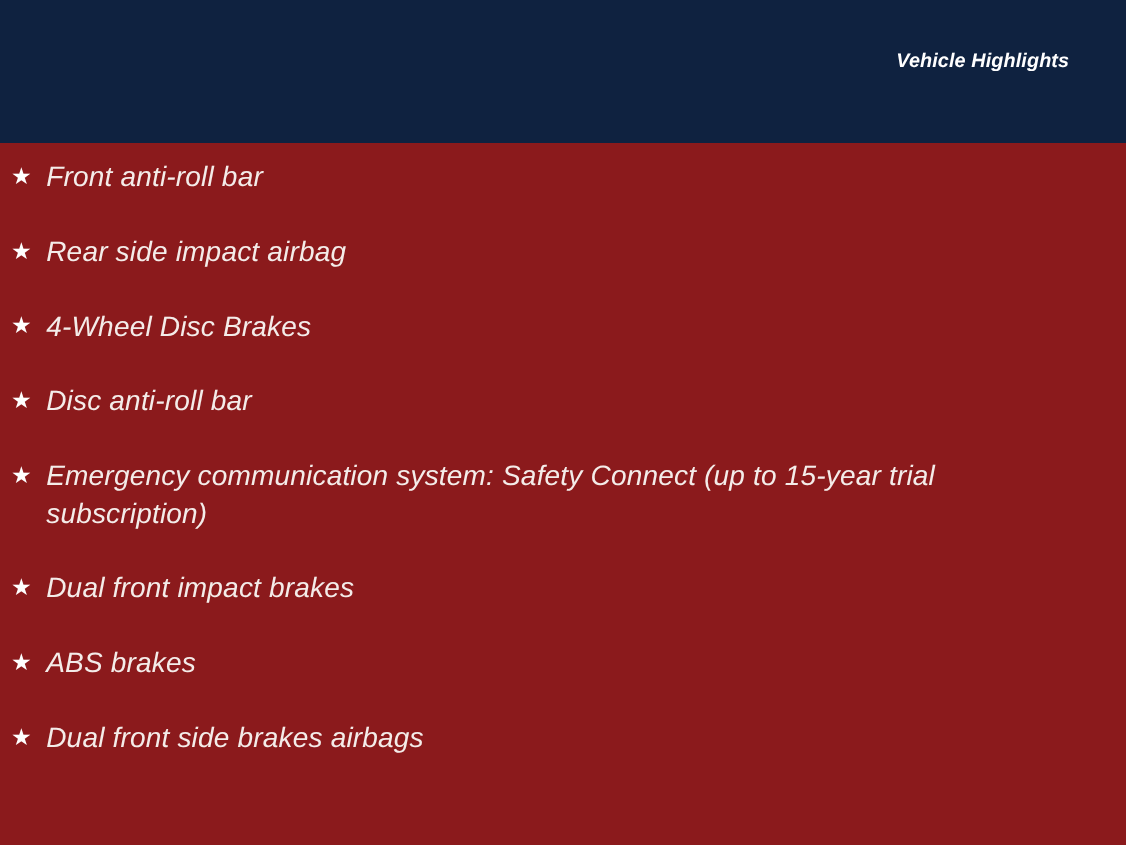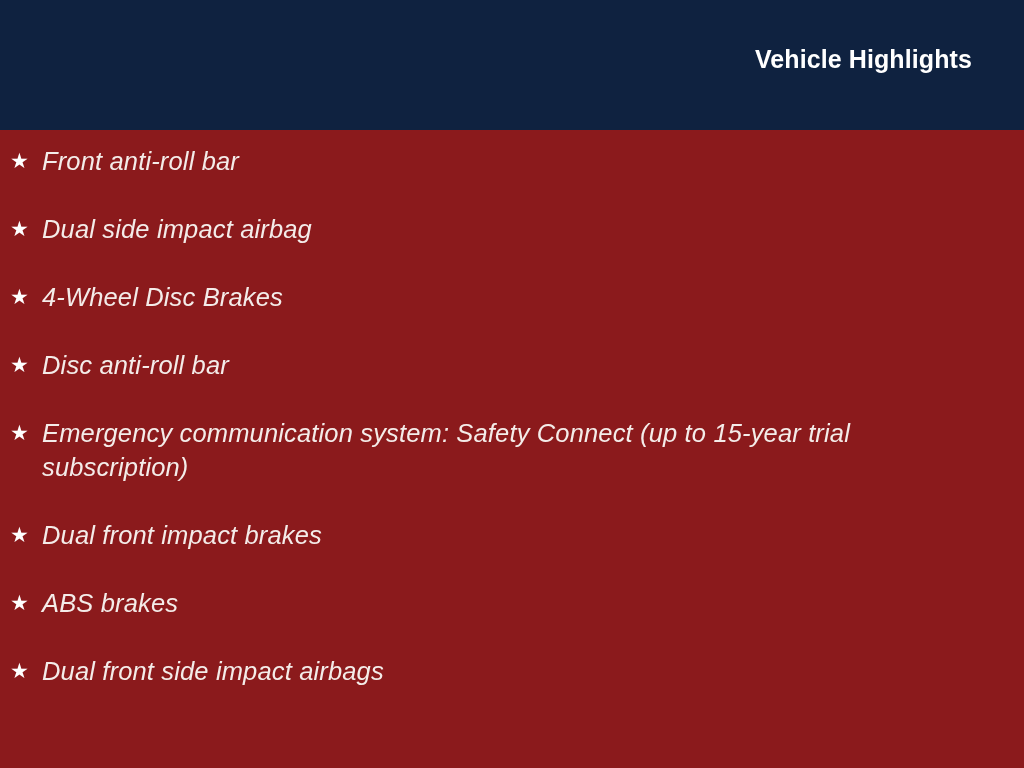--- a/index.html
+++ b/index.html
@@ -32,25 +32,26 @@
     height: 130px;
     background: #0f2240;
     box-sizing: border-box;
   }
 
   .header-title {
     position: absolute;
     right: 52px;
     top: 45px;
     margin: 0;
-    font-size: 25px;
+    font-size: 18px;
     font-weight: bold;
     color: #ffffff;
     letter-spacing: 0.1px;
     white-space: nowrap;
+    font-style: italic;
   }
 
   
   .body-area {
     position: absolute;
     left: 0;
     top: 130px;
     width: 1024px;
     height: 638px;
     background: #8b1a1c;
@@ -107,21 +108,21 @@
   <div class="body-area">
     <ul class="bullet-list">
 
       <li class="bullet-item">
         <span class="bullet-star">★</span>
         <span class="bullet-text">Front anti-roll bar</span>
       </li>
 
       <li class="bullet-item">
         <span class="bullet-star">★</span>
-        <span class="bullet-text">Dual side impact airbag</span>
+        <span class="bullet-text">Rear side impact airbag</span>
       </li>
 
       <li class="bullet-item">
         <span class="bullet-star">★</span>
         <span class="bullet-text">4-Wheel Disc Brakes</span>
       </li>
 
       <li class="bullet-item">
         <span class="bullet-star">★</span>
         <span class="bullet-text">Disc anti-roll bar</span>
@@ -137,19 +138,19 @@
         <span class="bullet-text">Dual front impact brakes</span>
       </li>
 
       <li class="bullet-item">
         <span class="bullet-star">★</span>
         <span class="bullet-text">ABS brakes</span>
       </li>
 
       <li class="bullet-item">
         <span class="bullet-star">★</span>
-        <span class="bullet-text">Dual front side impact airbags</span>
+        <span class="bullet-text">Dual front side brakes airbags</span>
       </li>
 
     </ul>
   </div>
 
 </div>
 
 </body></html>

